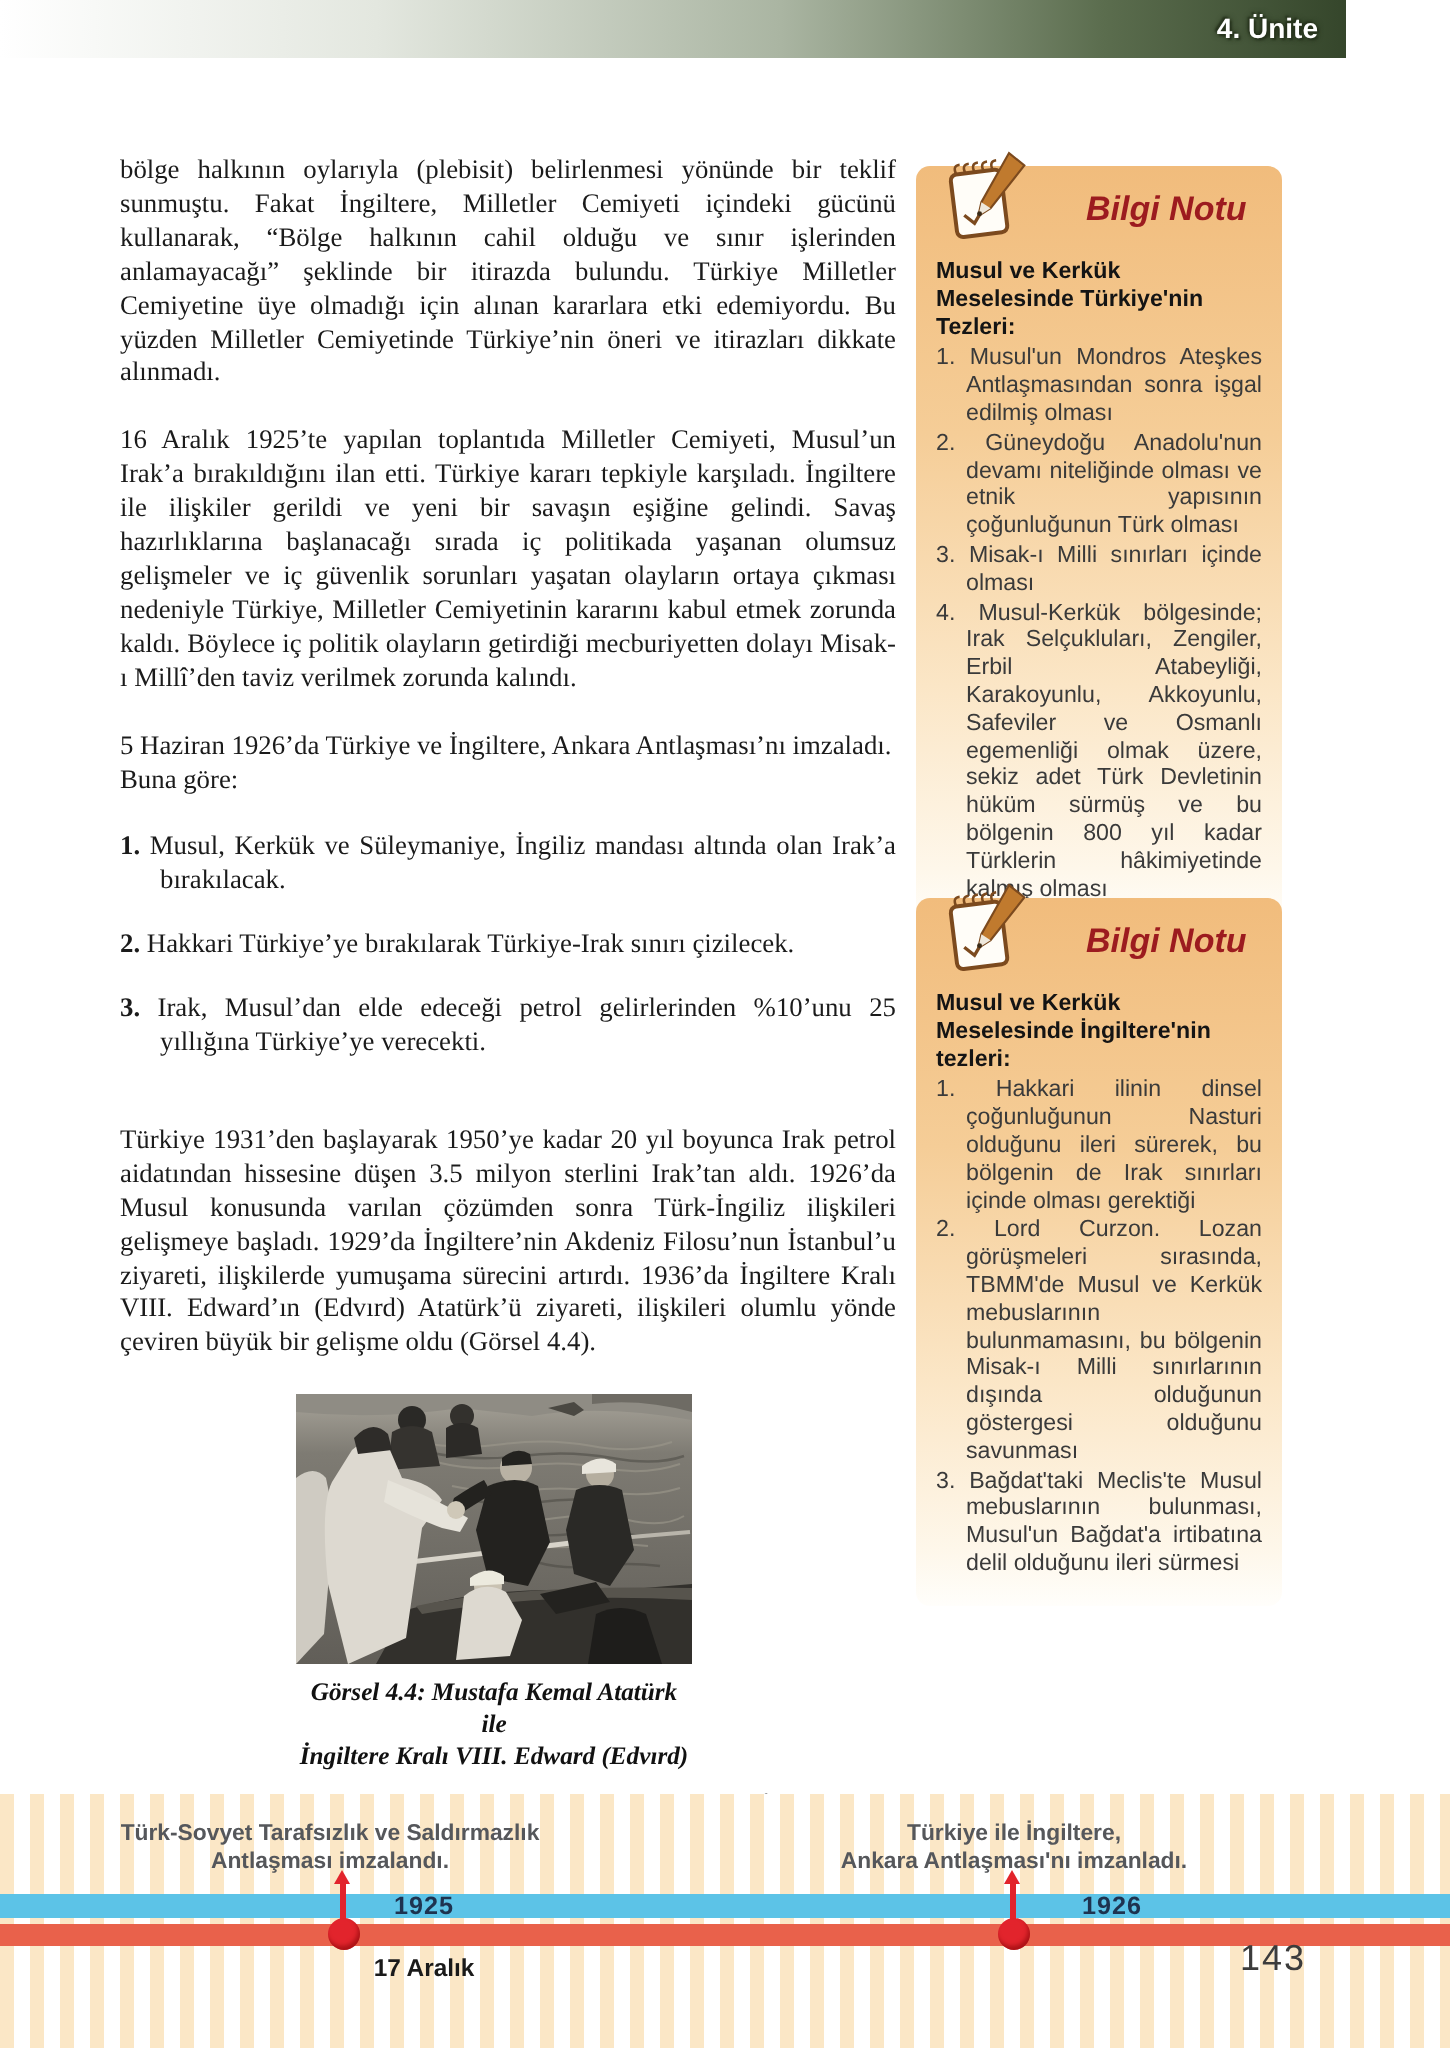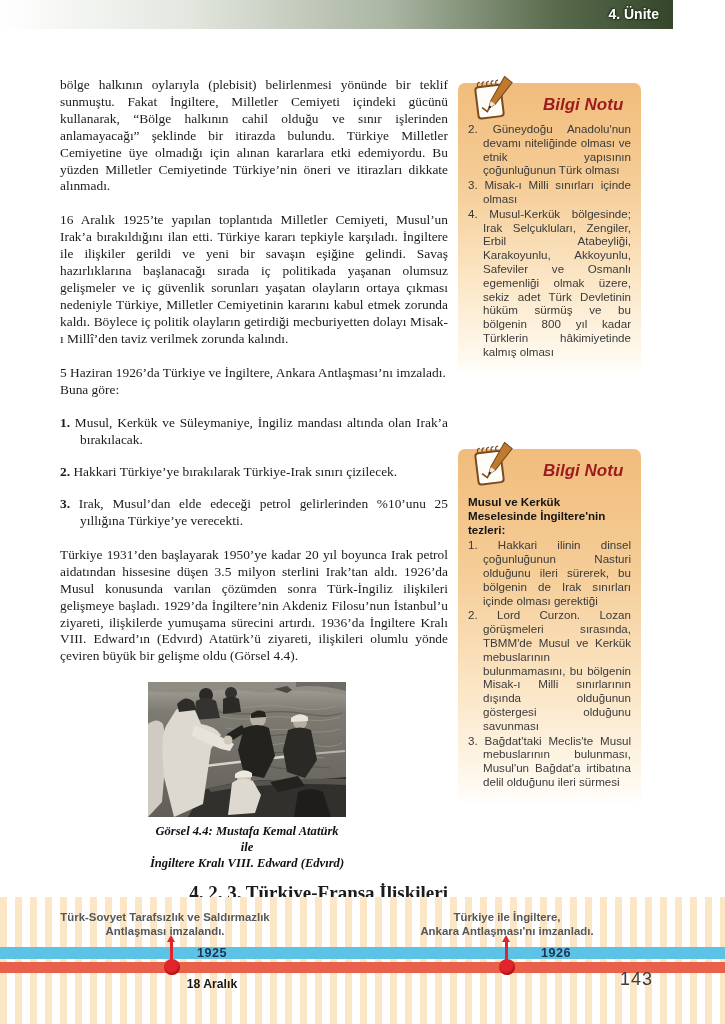--- a/index.html
+++ b/index.html
@@ -22,21 +22,21 @@
   
   .main-col {
     position:absolute; left:60px; top:77px; width:388px;
     font-size:13.4px; line-height:16.9px; text-align:justify;
   }
   .main-col p { margin-bottom:17px; }
   .no-gap { margin-bottom:0 !important; }
   .buna { margin-bottom:16px; text-align:left; }
   .mlist { margin:0 0 16px 0; }
   .mlist .li { padding-left:20px; text-indent:-20px; margin-bottom:15px; text-align:justify; }
-  .mlist .li:last-child { margin-bottom:17px; }
+  .mlist .li:last-child { margin-bottom:32px; }
   .mlist .num { font-weight:bold; }
   figure { width:198px; margin:1px 0 5px 88px; }
   .photo { display:block; width:198px; height:135px; background:#777; }
   .caption {
     margin:6px 0 12px 0; text-align:center; font-weight:bold; font-style:italic;
     font-size:12.6px; line-height:16px; color:#111;
   }
   h2.section { font-size:19px; line-height:20px; margin:2px 0 15px 0; text-align:right; }
   
   .note {
@@ -200,21 +200,23 @@
             <path d="M37,15 q-2,-6 3,-6"></path>
         </g>
         <path d="M15,42 l6,6 10,-13" stroke="#7c4a1e" stroke-width="2.2" fill="none"></path>
       </g>
       <polygon points="45,3 55,11 33,39 25,44 27,35" fill="#c07a2e" stroke="#7c4a1e" stroke-width="1.4"></polygon>
       <polygon points="27,35 33,39 25,44" fill="#efe9dd"></polygon>
       <circle cx="25.8" cy="42.6" r="1.6" fill="#3a2a16"></circle>
     </svg>
     <div class="note-title">Bilgi Notu</div>
   </div>
+  <div class="note-heading">Musul ve Kerkük Meselesinde Türkiye'nin Tezleri:</div>
   <ol>
+    <li class="n-item"><span>1.</span> <span>Musul'un Mondros Ateşkes Antlaşmasından sonra işgal edilmiş olması</span></li>
     <li class="n-item"><span>2.</span> <span>Güneydoğu Anadolu'nun devamı niteliğinde olması ve etnik yapısının çoğunluğunun Türk olması</span></li>
     <li class="n-item"><span>3.</span> <span>Misak-ı Milli sınırları içinde olması</span></li>
     <li class="n-item"><span>4.</span> <span>Musul-Kerkük bölgesinde; Irak Selçukluları, Zengiler, Erbil Atabeyliği, Karakoyunlu, Akkoyunlu, Safeviler ve Osmanlı egemenliği olmak üzere, sekiz adet Türk Devletinin hüküm sürmüş ve bu bölgenin 800 yıl kadar Türklerin hâkimiyetinde kalmış olması</span></li>
   </ol>
 </div>
 
 <div class="note" style="top:449px;">
   <div class="note-head">
     <svg class="note-icon" viewBox="0 0 60 62" xmlns="http://www.w3.org/2000/svg" aria-hidden="true">
       <g transform="rotate(-7 28 36)">
@@ -256,16 +258,16 @@
   <div class="band-red"></div>
 
   <span class="tl-year y1">1925</span>
   <span class="tl-year y2">1926</span>
 
   <div class="tl-arrow a1"></div>
   <div class="tl-arrow a2"></div>
   <div class="tl-dot d1"></div>
   <div class="tl-dot d2"></div>
 
-  <div class="tl-date">18 Aralık</div>
+  <div class="tl-date">17 Aralık</div>
 
   <div class="page-num">143</div>
 </div>
 
 </body></html>

